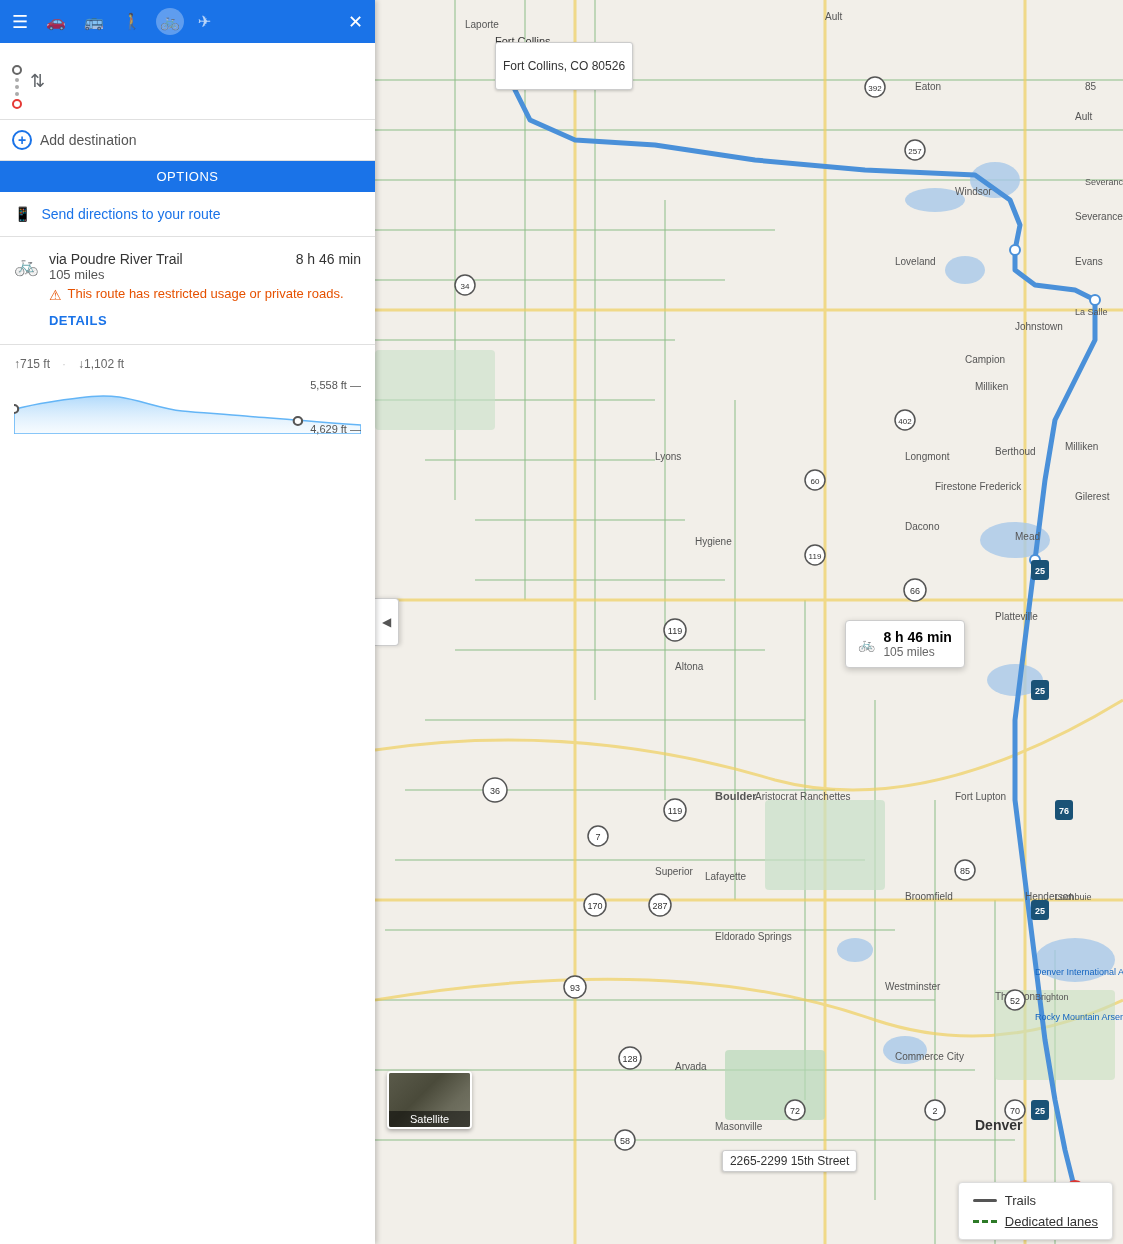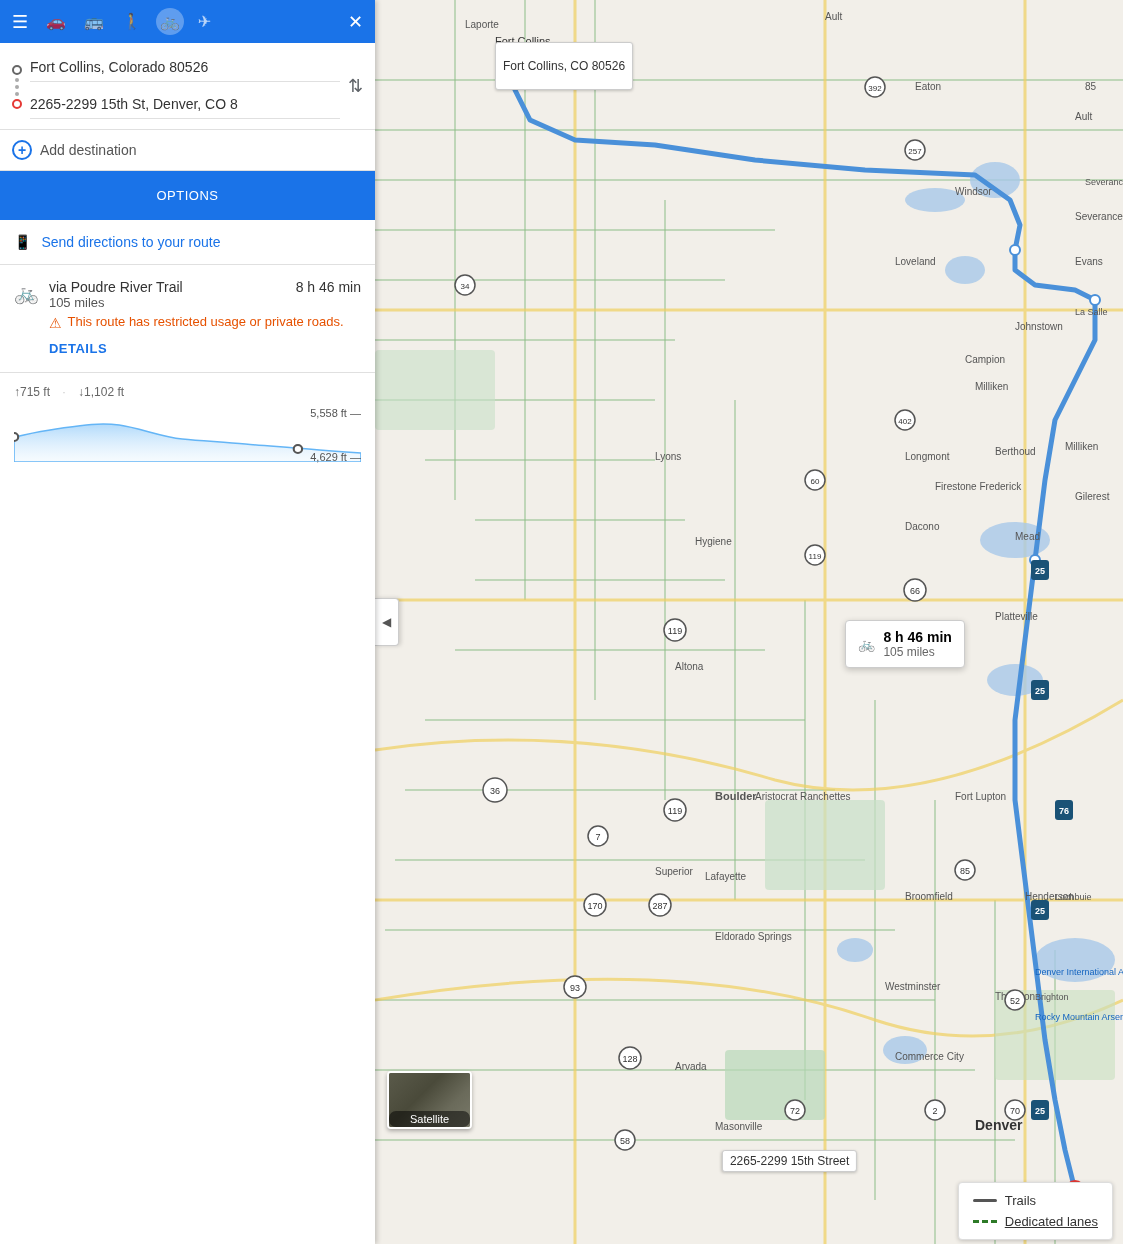--- a/index.html
+++ b/index.html
@@ -142,21 +142,21 @@
     }
     .add-destination span {
       font-size: 14px;
       color: #555;
     }
 
     
     .options-bar {
       background: #1a73e8;
       text-align: center;
-      padding: 17px;
+      padding: 8px;
       color: #fff;
       font-size: 13px;
       font-weight: 500;
       letter-spacing: 0.5px;
       cursor: pointer;
     }
 
     
     .send-directions {
       display: flex;
@@ -342,21 +342,20 @@
     .satellite-label {
       position: absolute;
       bottom: 0;
       left: 0;
       right: 0;
       background: rgba(0,0,0,0.5);
       color: #fff;
       font-size: 11px;
       text-align: center;
       padding: 2px;
-      border-radius: 7px;
     }
 
     
     .map-legend {
       position: absolute;
       bottom: 4px;
       right: 10px;
       background: #fff;
       border: 1px solid #ddd;
       border-radius: 4px;
@@ -430,24 +429,20 @@
     <button class="close-btn">✕</button>
   </div>
 
   <div class="address-section">
     <div class="address-dots">
       <div class="dot-circle"></div>
       <div class="dot-small"></div>
       <div class="dot-small"></div>
       <div class="dot-small"></div>
       <div class="dot-pin"></div>
-    </div>
-    <div class="address-fields">
-      <input class="address-input" type="text" value="Fort Collins, Colorado 80526" style="">
-      <input class="address-input" type="text" value="2265-2299 15th St, Denver, CO 8" style="">
     </div>
     <div class="swap-btn">⇅</div>
   </div>
 
   <div class="add-destination">
     <div class="plus-icon">+</div>
     <span>Add destination</span>
   </div>
 
   <div class="options-bar">OPTIONS</div>

